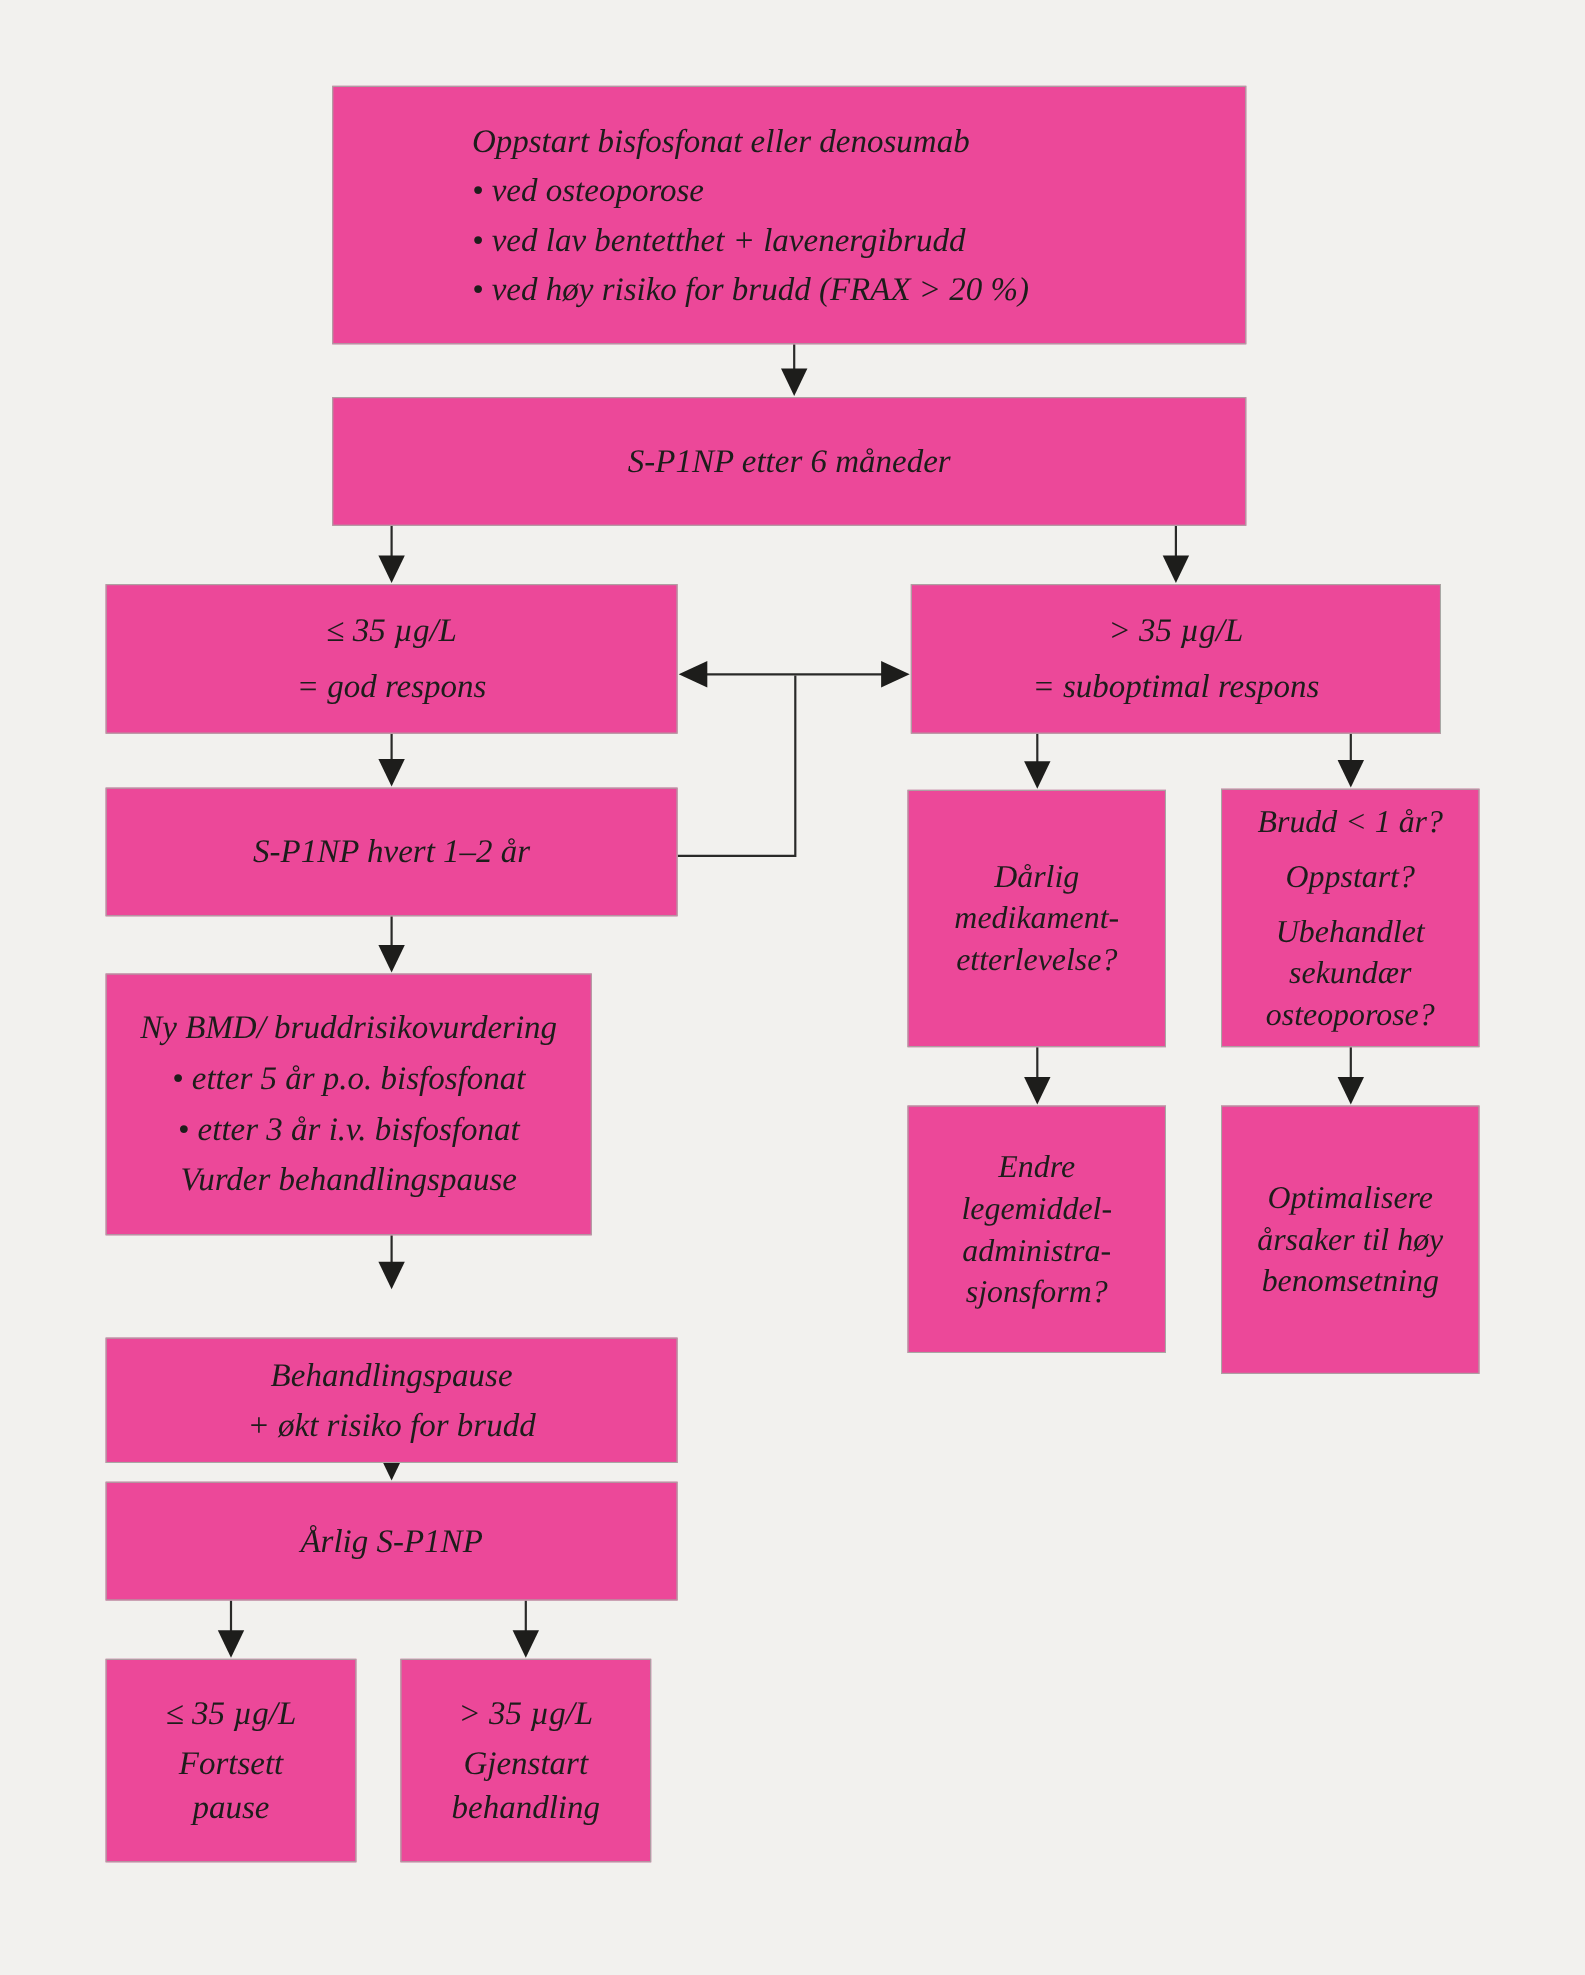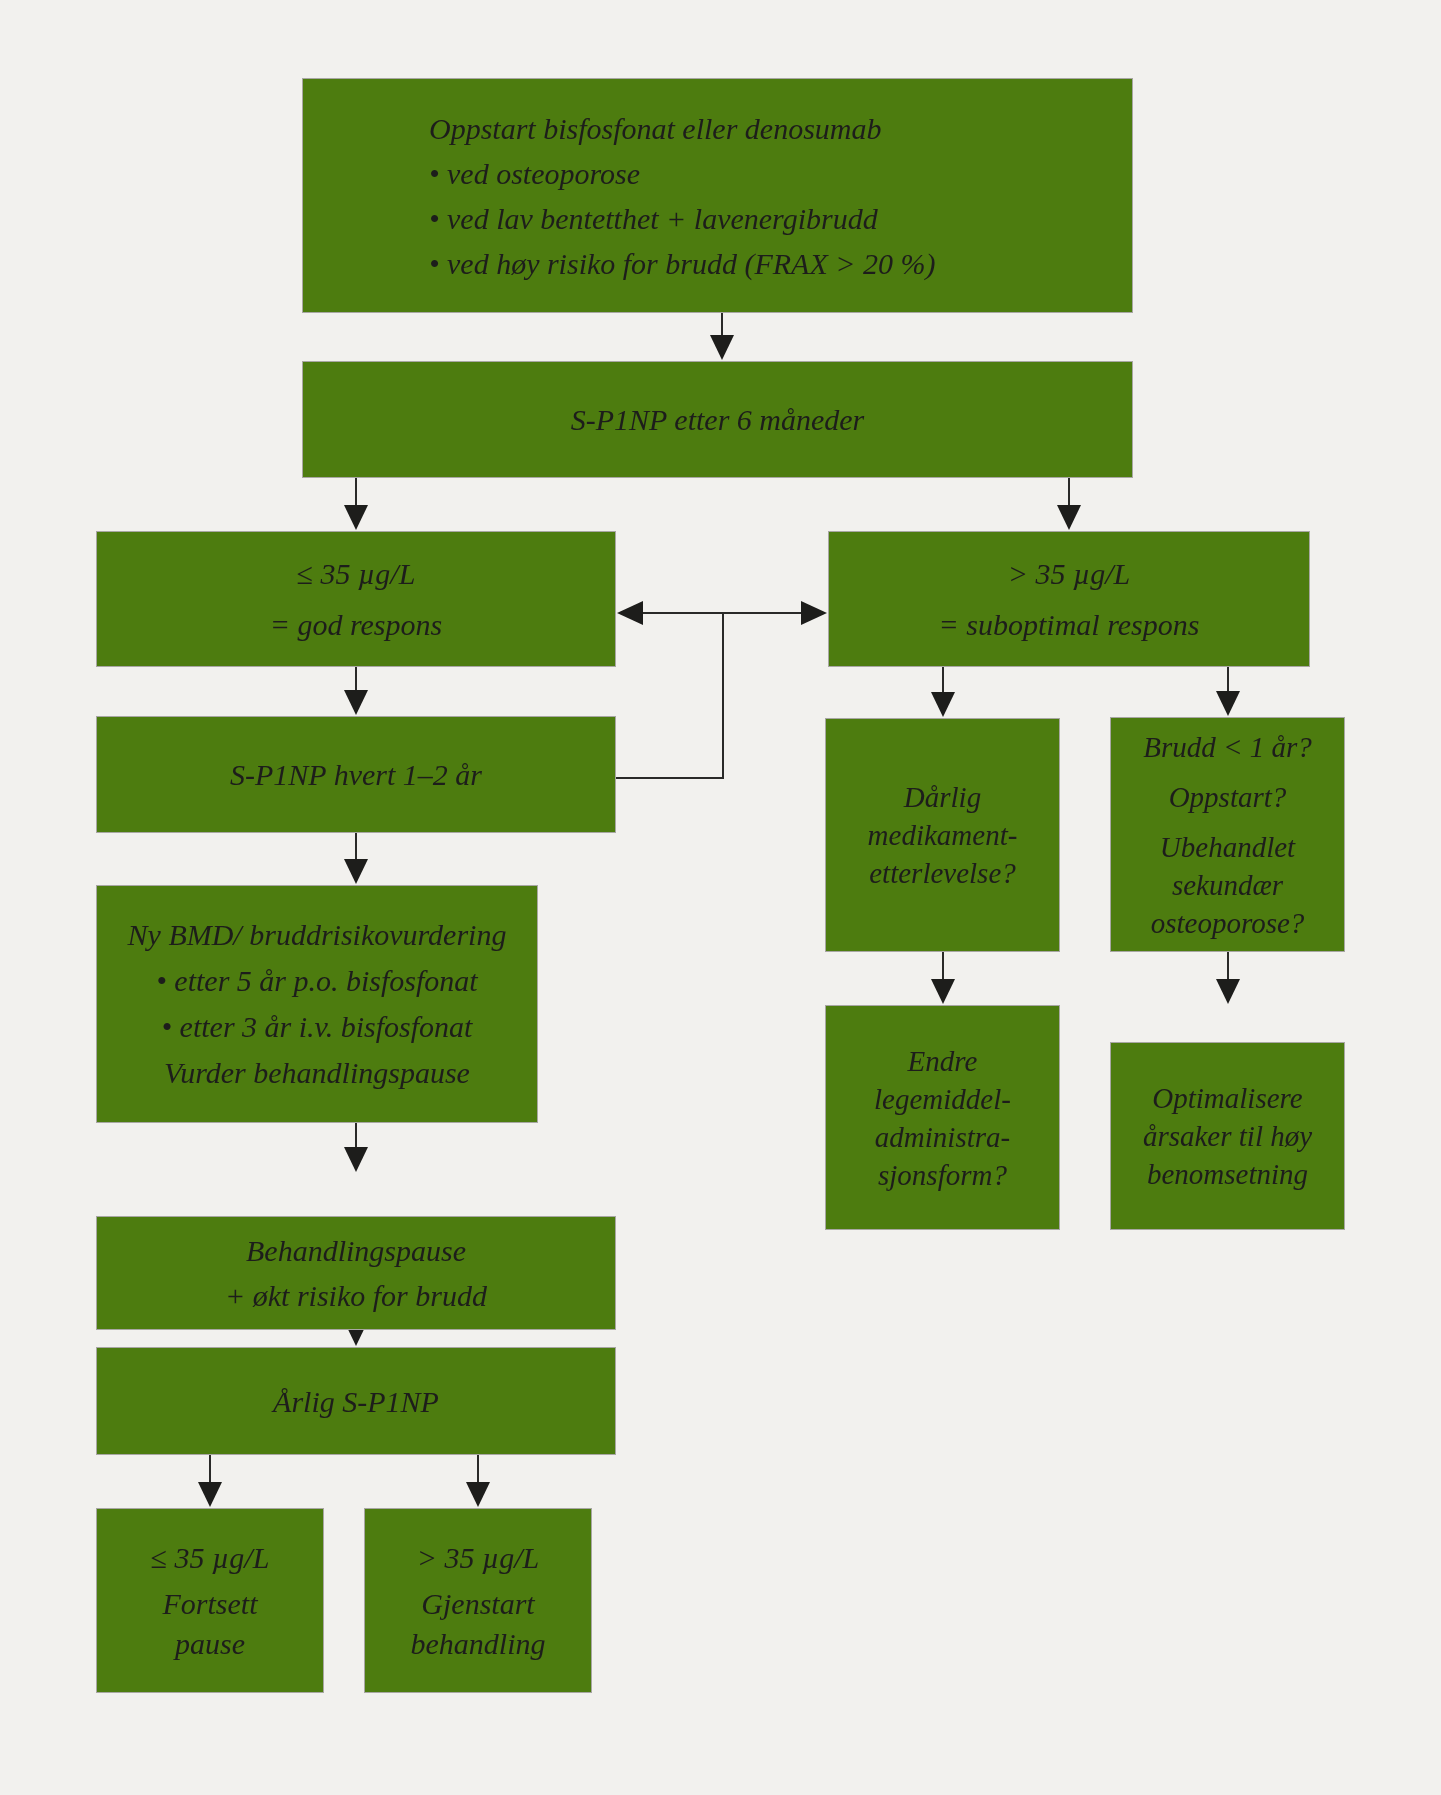--- a/index.html
+++ b/index.html
@@ -5,21 +5,21 @@
   html,body { margin:0; padding:0; background:#f2f1ee; }
   .canvas {
     position:relative; width:1441px; height:1795px;
     background:#f2f1ee; overflow:hidden;
     font-family:"Liberation Serif", serif;
     font-style:italic; color:#1d1d1b;
   }
   .arrow-layer { position:absolute; left:0; top:0; }
   .node {
     position:absolute; box-sizing:border-box;
-    background:#4d7c0f; border:1.5px solid #a8a7a3;
+    background:#ec4899; border:1.5px solid #a8a7a3;
     display:flex; flex-direction:column; justify-content:center;
     align-items:center; text-align:center;
     font-size:30px; line-height:45px;
   }
   .node .line { white-space:nowrap; }
   .node.start-node { align-items:flex-start; text-align:left; padding-left:126px; }
   .node.right-col { font-size:29px; line-height:38px;font-family:Liberation Serif, serif; }
   .para-gap { margin-top:6px; }
   .para-gap-lg { margin-top:12px; }
   .bottom-node { line-height:40px; }
@@ -133,19 +133,19 @@
     <div class="line">osteoporose?</div>
   </div>
 
   <div class="node right-col" style="left:825px; top:1005px; width:235px; height:225px;">
     <div class="line">Endre</div>
     <div class="line">legemiddel-</div>
     <div class="line">administra-</div>
     <div class="line">sjonsform?</div>
   </div>
 
-  <div class="node right-col" style="left:1110px; top:1042px; width:235px; height:188px;">
+  <div class="node right-col" style="left:1110px; top:1005px; width:235px; height:244px;">
     <div class="line">Optimalisere</div>
     <div class="line">årsaker til høy</div>
     <div class="line">benomsetning</div>
   </div>
 
 </div>
 
 </body></html>

